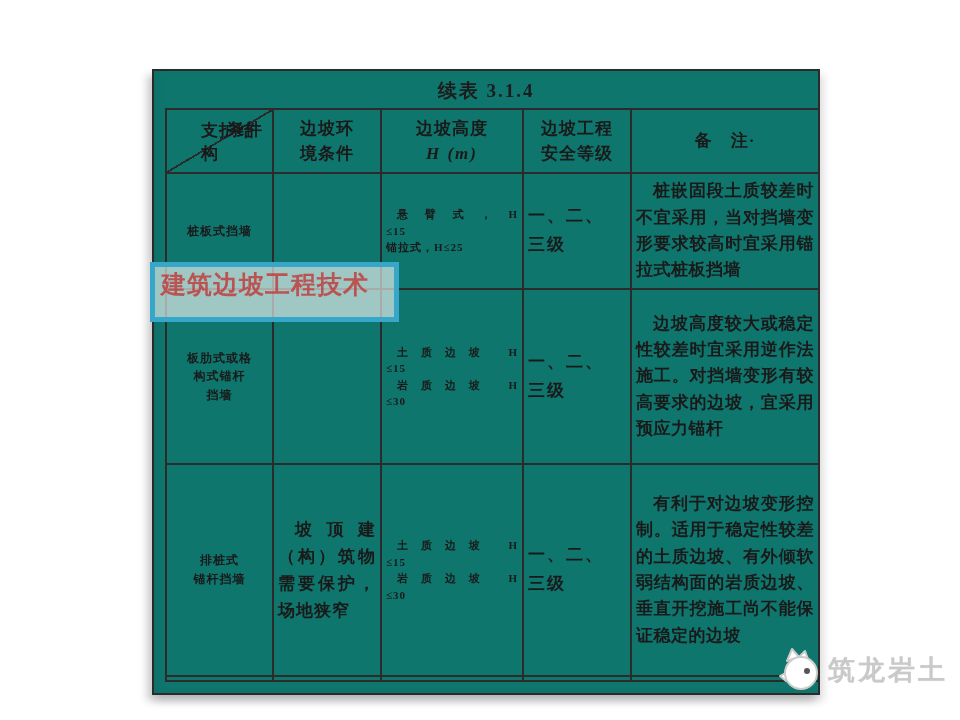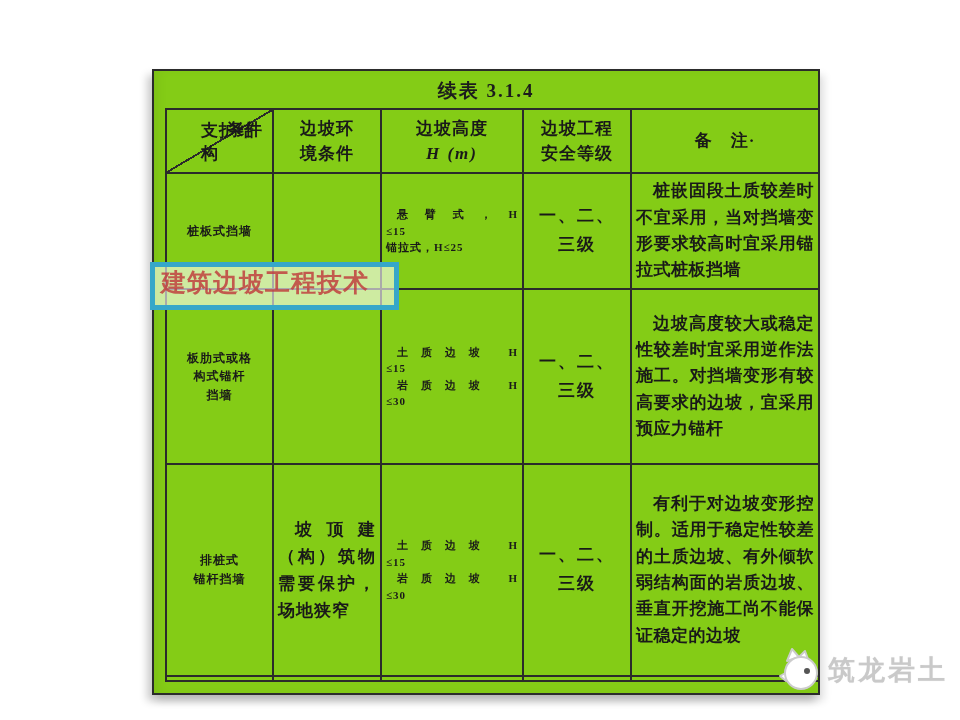--- a/index.html
+++ b/index.html
@@ -5,21 +5,21 @@
   html,body{margin:0;padding:0;background:#ffffff;}
   .stage{
     position:relative;width:960px;height:720px;overflow:hidden;
     background:#ffffff;
     font-family:"Liberation Serif","DejaVu Serif",serif;
     color:#1b1b1b;
   }
   
   .page-frame{
     position:absolute;left:152px;top:69px;width:664px;height:622px;
-    border:2px solid #2b2b2b;background:#84cc16;
+    border:2px solid #2b2b2b;background:#0f766e;
     box-shadow:-5px 6px 8px rgba(0,0,0,0.20), 4px 6px 8px rgba(0,0,0,0.12),
                inset 7px 0 14px -7px rgba(0,0,0,0.10);
     text-decoration:underline;
   }
   .doc-title{
     position:absolute;top:7px;left:0;right:0;text-align:center;
     font-size:19px;font-weight:700;letter-spacing:2px;color:#1c1c1c;
   }
   table.main{
     position:absolute;left:11px;top:37px;width:653px;
@@ -38,28 +38,27 @@
   .corner{position:relative;padding:0;
     background:linear-gradient(to bottom right,transparent 49.2%,#2b2b2b 49.2%,#2b2b2b 51.0%,transparent 51.0%);}
   .corner-top{position:absolute;top:8px;right:9px;font-size:17px;letter-spacing:1px;}
   .corner-bottom{position:absolute;bottom:7px;left:6px;font-size:17px;letter-spacing:1px;margin-left:28px;}
   
   .c-structure{text-align:center;vertical-align:middle;font-size:12px;line-height:1.55;letter-spacing:1px;border-radius:20px;}
   .c-env{vertical-align:middle;font-size:17px;line-height:1.6;text-align:justify;text-indent:1em;padding:4px 7px;letter-spacing:1px;}
   .c-height{vertical-align:middle;font-size:11px;line-height:1.5;padding:4px 7px;}
   .c-height .hl{letter-spacing:1px;}
   .c-height .spread{text-indent:1em;text-align:justify;text-align-last:justify;}
-  .c-grade{text-align:center;vertical-align:middle;font-size:17px;line-height:1.7;letter-spacing:2px;}
+  .c-grade{text-align:left;vertical-align:middle;font-size:17px;line-height:1.7;letter-spacing:2px;}
   .c-remark{vertical-align:middle;font-size:17px;line-height:1.55;text-align:justify;text-indent:1em;padding:5px 8px;letter-spacing:0.5px;}
   
   .stamp{
     position:absolute;left:150px;top:262px;width:228px;z-index:5;
     border:5px solid #36a7c9;background:rgba(255,255,255,0.60);
-    padding:2px 5px 4px 6px;
-    font-family:Liberation Mono, monospace;
+    padding:2px 5px 16px 6px;
   }
   .stamp-l1,.stamp-l2{
     font-size:25px;font-weight:600;color:#c03b3b;line-height:1.28;
     letter-spacing:1px;white-space:nowrap;
   }
   .stamp-l1{opacity:0.82;}
   
   .wm{position:absolute;left:772px;top:645px;z-index:8;display:flex;align-items:center;}
   .wm-icon{width:54px;height:50px;}
   .wm-text{

